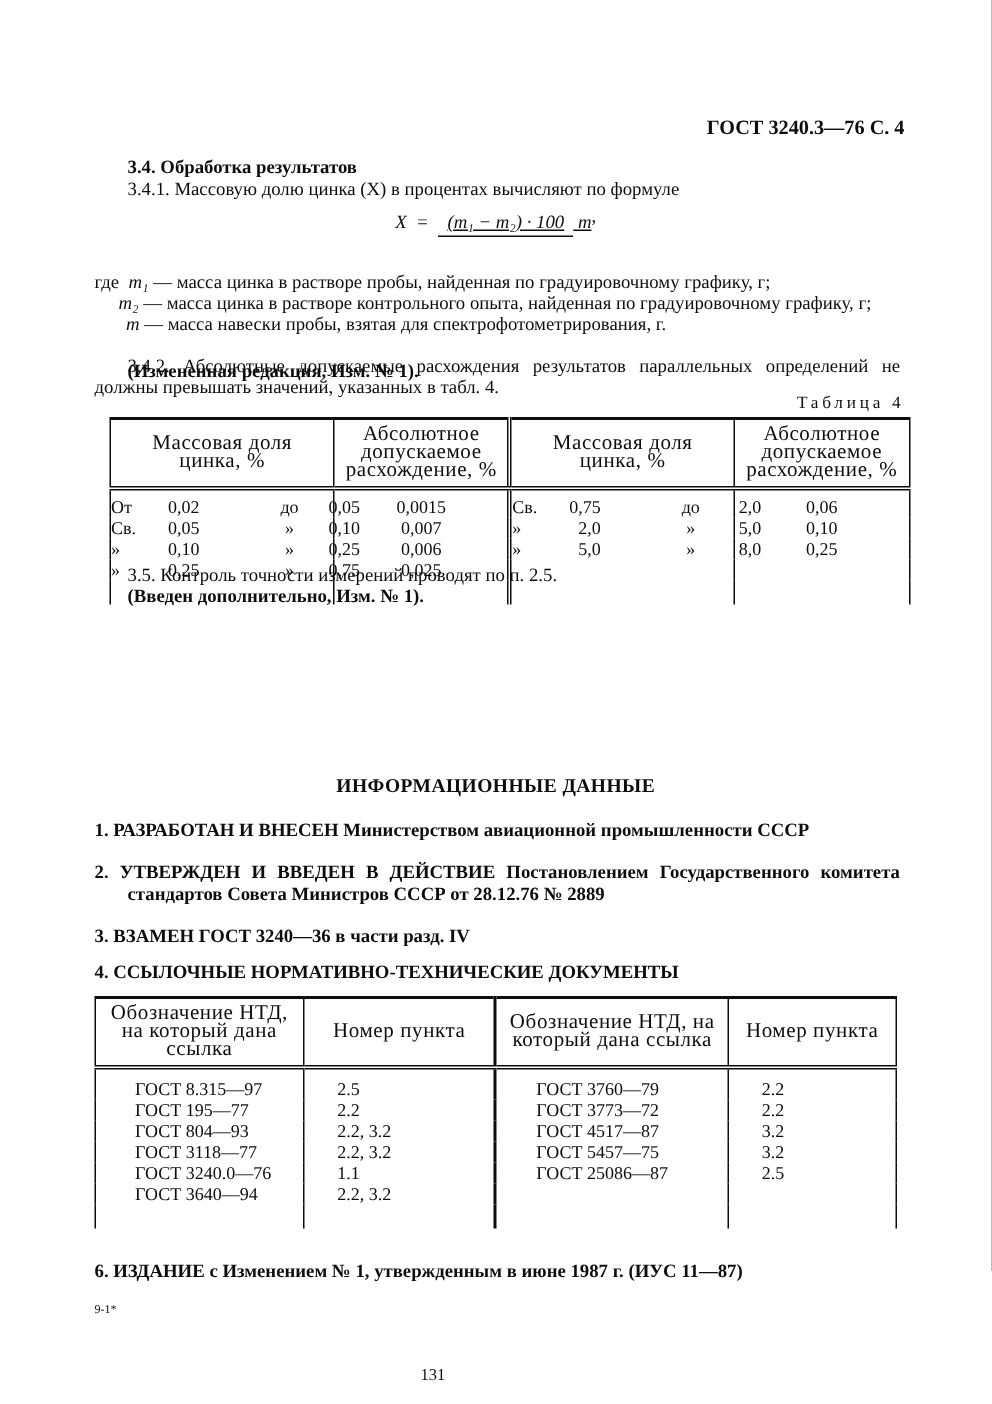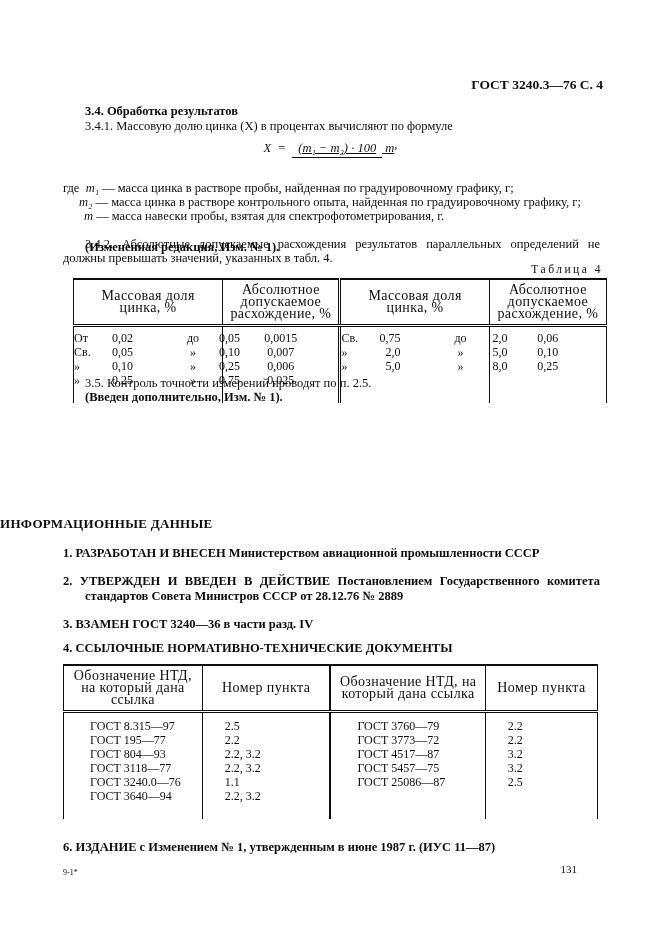--- a/index.html
+++ b/index.html
@@ -51,30 +51,30 @@
   .range { text-align:center; white-space:nowrap; }
   .rw1 { display:inline-block; width:26px; text-align:left; }
   .rv1 { display:inline-block; width:33px; text-align:right; }
   .rw2 { display:inline-block; width:28px; text-align:center;margin-left:46px; }
   .rv2 { display:inline-block; width:33px; text-align:right; }
   .val { text-align:center; }
   .doc-cell { padding-left:26px; }
   .punkt-cell { padding-left:22px; }
   .p35 { top:376px; left:85px; }
   .introduced { top:390px; left:85px; font-weight:bold; }
-  .info-h { top:517px; left:0; width:661px; text-align:left; font-weight:bold; font-size:13px; letter-spacing:.3px; }
+  .info-h { top:517px; left:0; width:661px; text-align:center; font-weight:bold; font-size:13px; letter-spacing:.3px; }
   .item { left:63px; width:537px; font-weight:bold; text-align:justify; padding-left:22px; text-indent:-22px; line-height:15px; }
   .i1 { top:546px; }
   .i2 { top:574px; }
   .i3 { top:617px; }
   .i4 { top:641px; }
   .i5 { top:797px; padding-left:40px; text-indent:-40px; }
   .i6 { top:840px; }
   .f-mark { top:866px; left:63px; font-size:8px; }
-  .f-page { top:862px; left:0; width:577px; text-align:right; font-size:11px; }
+  .f-page { top:910px; left:0; width:577px; text-align:center; font-size:11px; }
 </style>
 </head>
 <body>
 
 <div class="page">
 
   <div class="abs hdr">ГОСТ 3240.3—76 С. 4</div>
 
   <div class="abs h34">3.4. Обработка результатов</div>
   <div class="abs p341">3.4.1. Массовую долю цинка (X) в процентах вычисляют по формуле</div>

